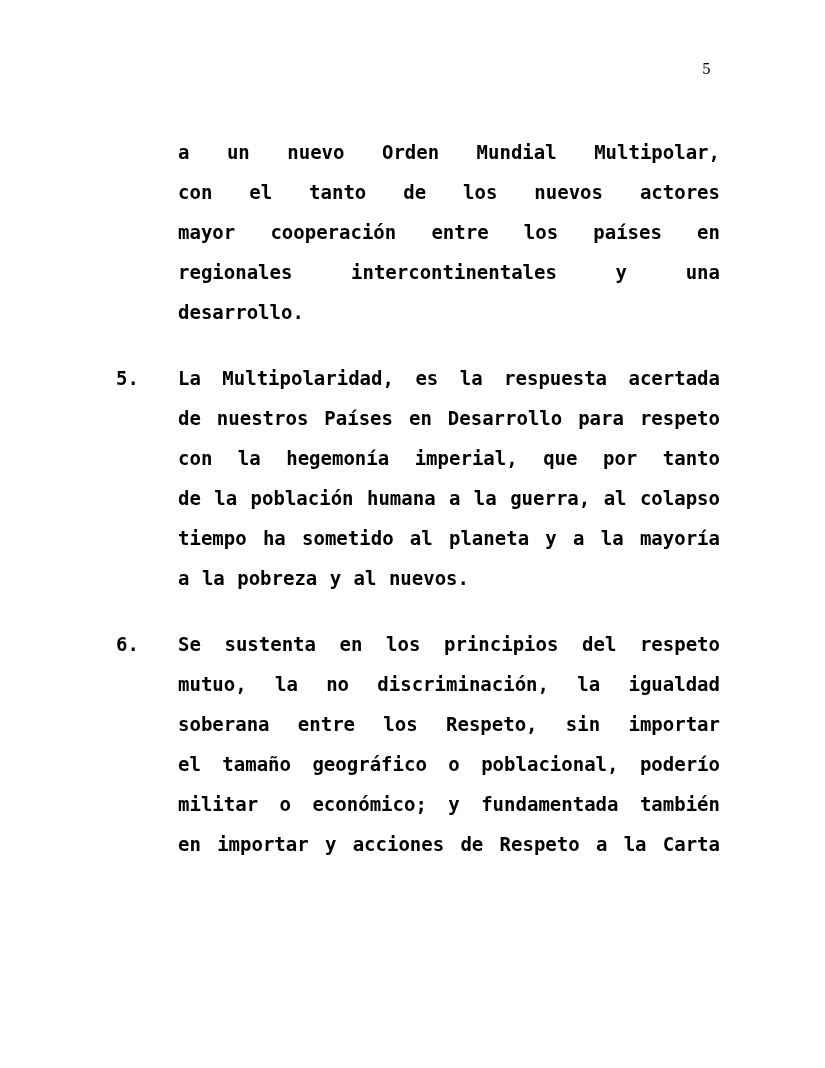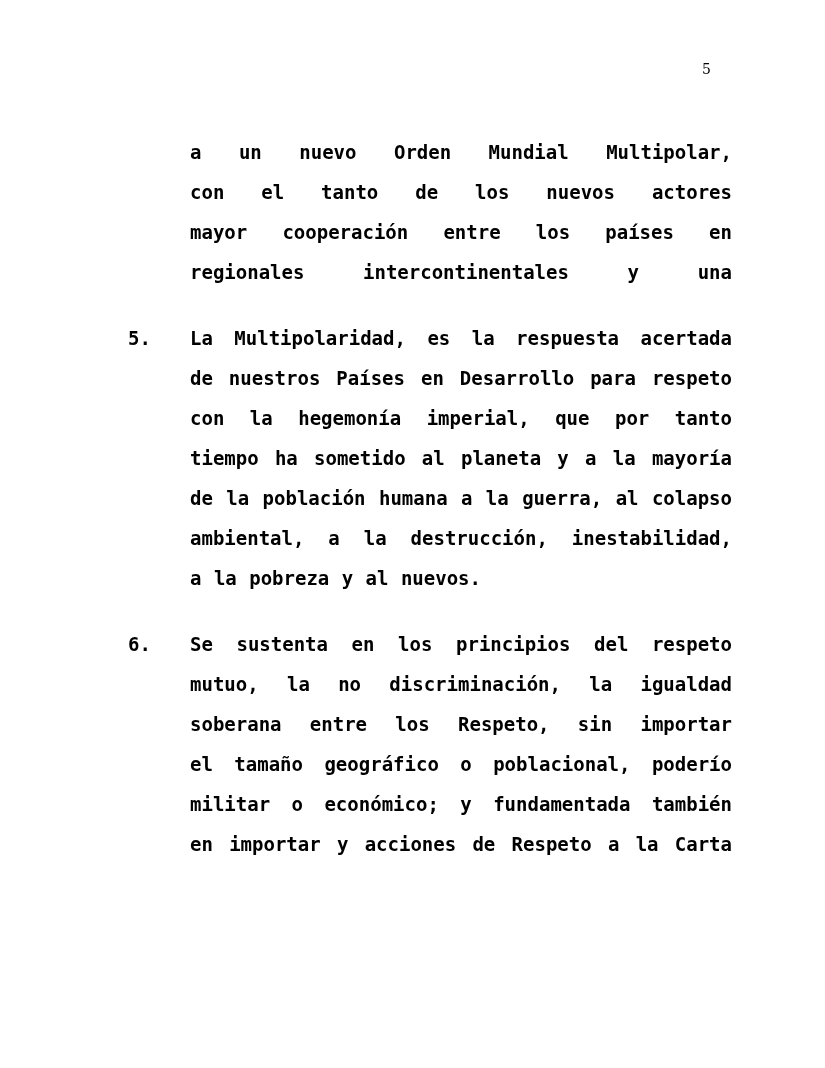--- a/index.html
+++ b/index.html
@@ -26,21 +26,21 @@
     top: 62px;
     right: 114px;
     font-family: "DejaVu Serif", serif;
     font-size: 14px;
     line-height: 1;
     color: #000;
   }
   .content {
     position: absolute;
     top: 132px;
-    left: 128px;
+    left: 116px;
     width: 604px;
   }
   .para {
     display: flex;
     align-items: flex-start;
     margin-bottom: 26px;
   }
   .marker {
     width: 62px;
     flex: 0 0 62px;
@@ -78,32 +78,32 @@
 
   <div class="content">
 
     <div class="para">
       <div class="marker"></div>
       <div class="body-text">
         <span class="line">a un nuevo Orden Mundial Multipolar,</span>
         <span class="line">con el tanto de los nuevos actores</span>
         <span class="line">mayor cooperación entre los países en</span>
         <span class="line">regionales intercontinentales y una</span>
+        <span class="line last">desarrollo.</span>
       </div>
     </div>
 
     <div class="para">
       <div class="marker">5.</div>
       <div class="body-text narrowish">
         <span class="line">La Multipolaridad, es la respuesta acertada</span>
         <span class="line">de nuestros Países en Desarrollo para respeto</span>
         <span class="line">con la hegemonía imperial, que por tanto</span>
+        <span class="line">de la población humana a la guerra, al colapso</span>
         <span class="line">tiempo ha sometido al planeta y a la mayoría</span>
-        <span class="line">de la población humana a la guerra, al colapso</span>
-        <span class="line">ambiental, a la destrucción, inestabilidad,</span>
         <span class="line last">a la pobreza y al nuevos.</span>
       </div>
     </div>
 
     <div class="para">
       <div class="marker">6.</div>
       <div class="body-text">
         <span class="line">Se sustenta en los principios del respeto</span>
         <span class="line">mutuo, la no discriminación, la igualdad</span>
         <span class="line">soberana entre los Respeto, sin importar</span>

